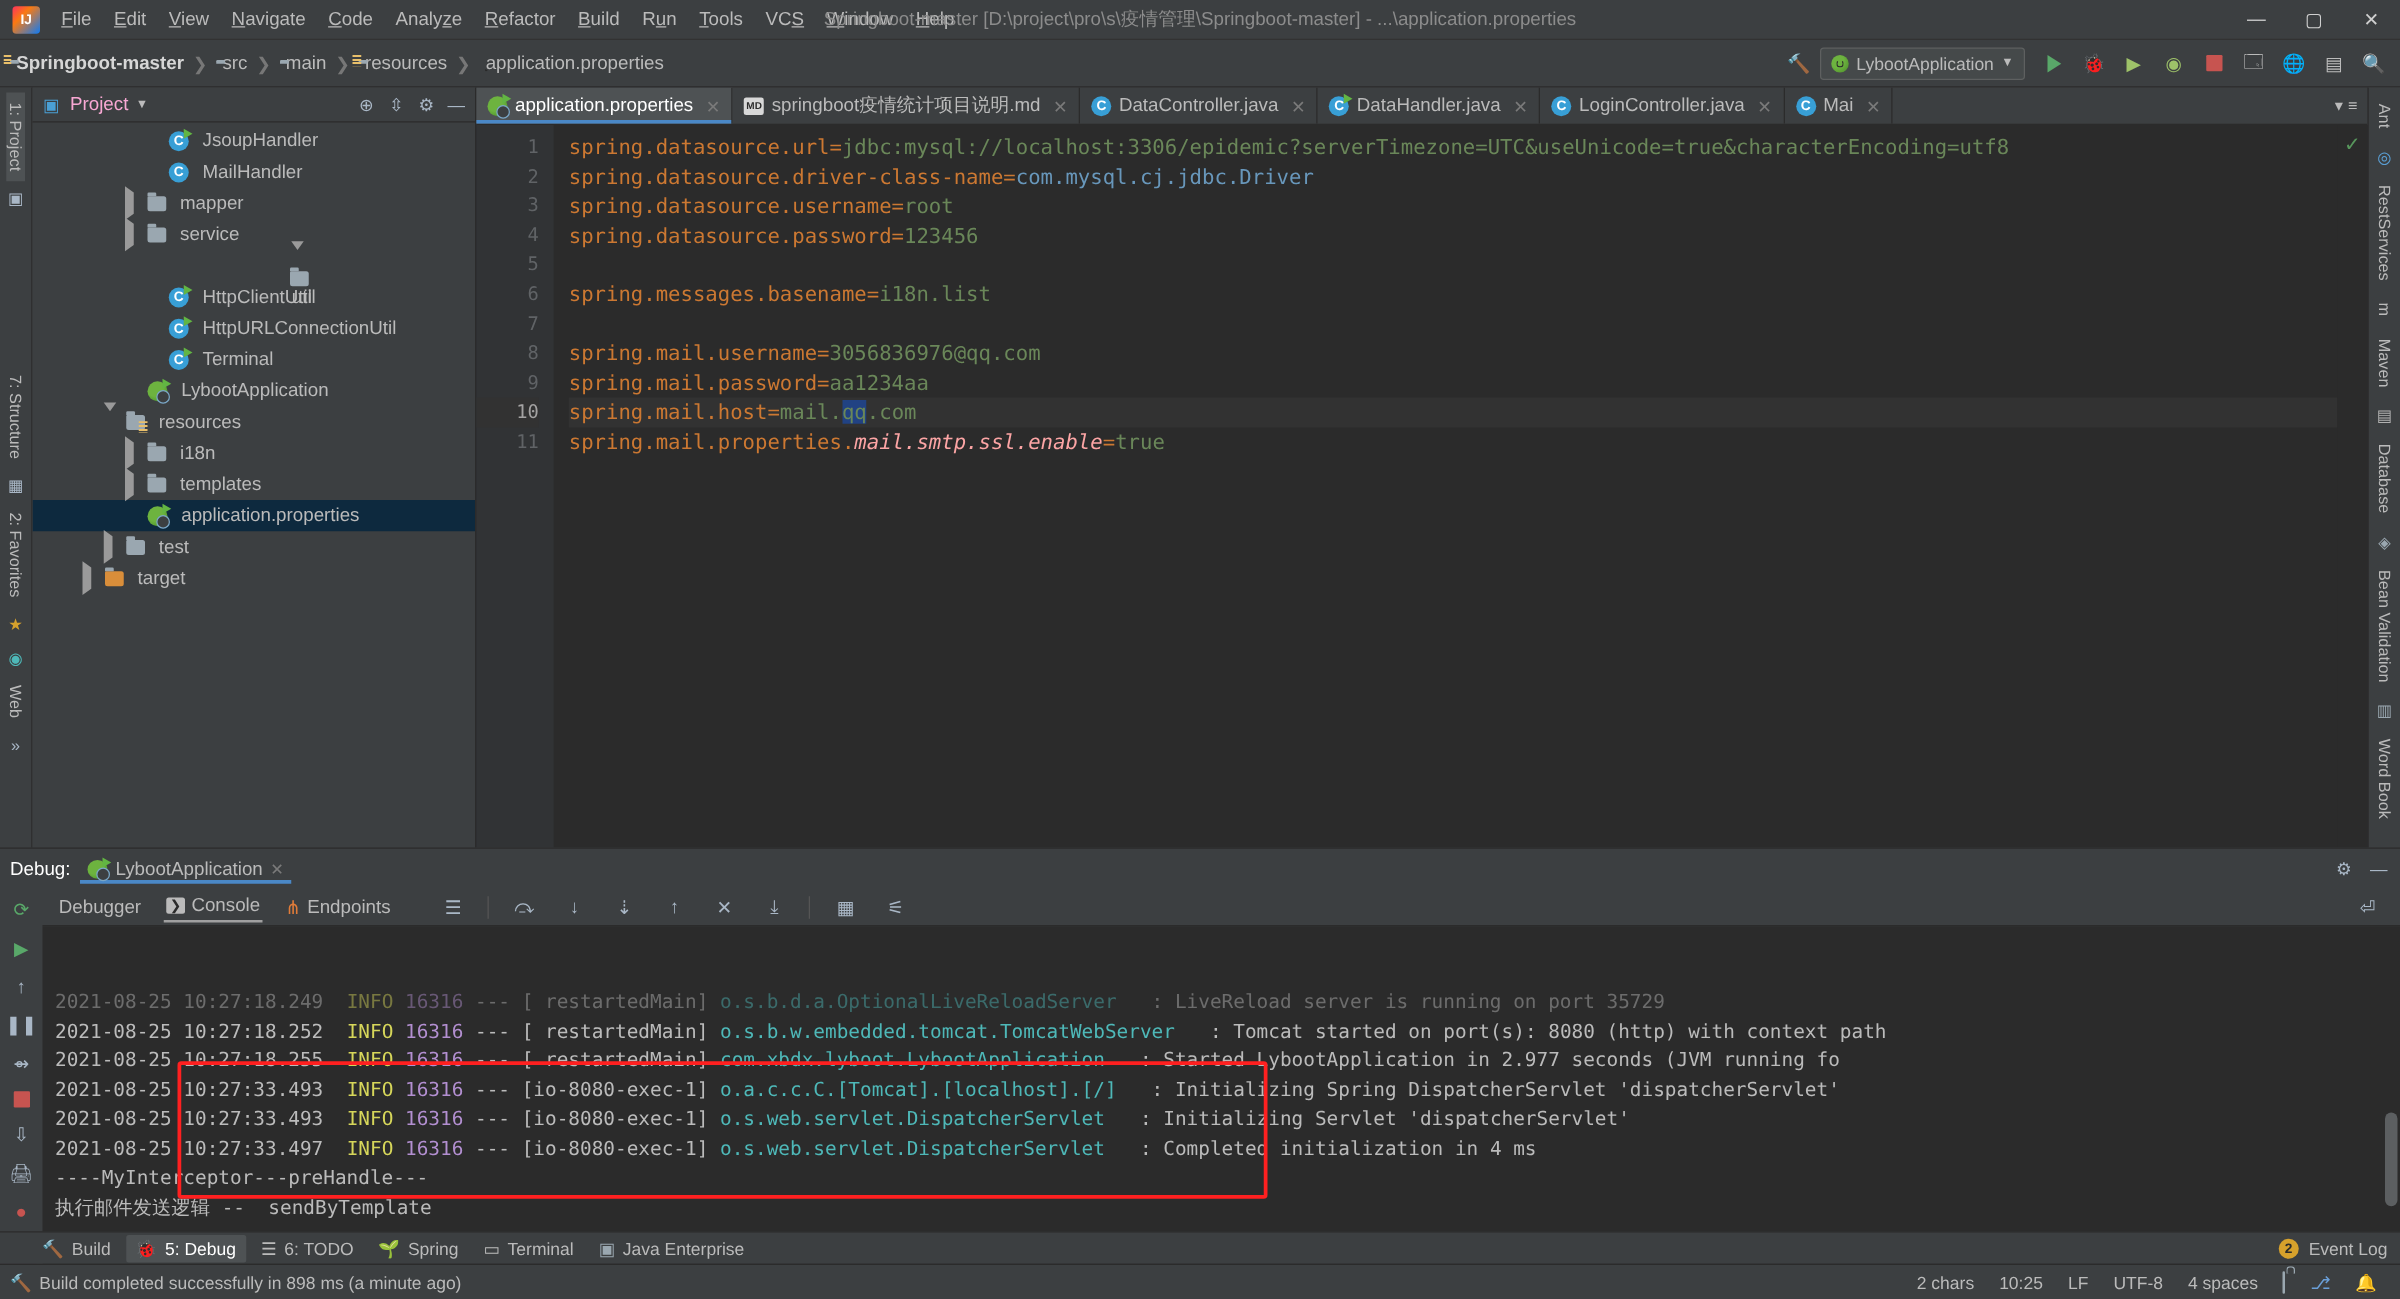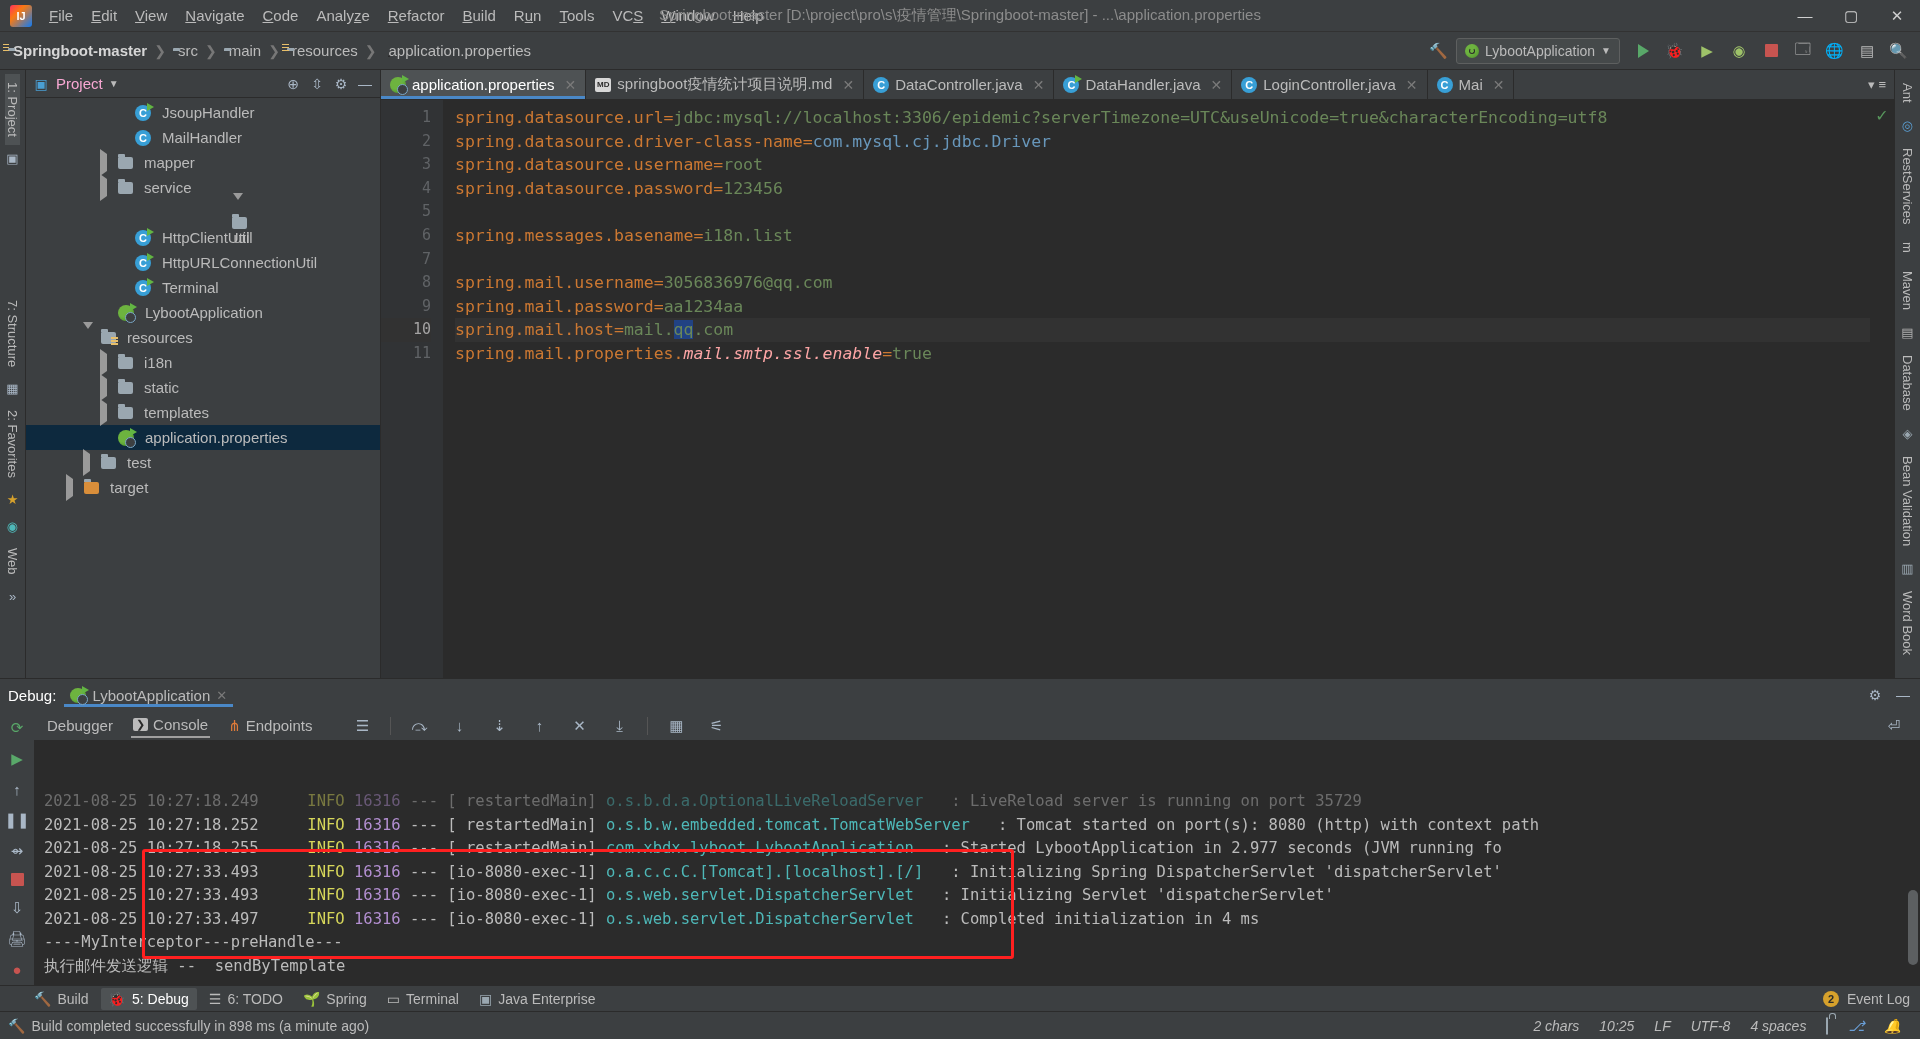--- a/index.html
+++ b/index.html
@@ -218,21 +218,21 @@
     font-size:15px; color:#bbbbbb; border-bottom:1px solid #2b2b2b;
   }
   .dtab { display:flex; align-items:center; gap:5px; padding:3px 2px; }
   .dtab.active { border-bottom:2px solid #a0a0a0; }
   #console {
     flex:1; background:#2b2b2b; overflow:hidden; position:relative;
     font-family:"DejaVu Sans Mono","Liberation Mono",monospace;
     font-size:15.5px; line-height:23.5px; padding:2px 0 0 10px; white-space:pre;
   }
   .c-ts { color:#bbbbbb; }
-  .c-info { color:#d6d65a;margin-left:30px; }
+  .c-info { color:#d6d65a; }
   .c-pid { color:#b38fd1; }
   .c-dash { color:#bbbbbb; }
   .c-thread { color:#bbbbbb; }
   .c-logger { color:#4eb8b8; }
   .c-msg { color:#bbbbbb; }
   #red-box {
     position:absolute; border:3px solid #ff2020; border-radius:3px;
     left:108px; top:108px; width:872px; height:110px; pointer-events:none;
   }
   #console-scroll { position:absolute; right:2px; top:0; width:10px; height:100%;}
@@ -246,21 +246,21 @@
   #toolwin-right { margin-left:auto; display:flex; align-items:center; gap:8px; padding-right:10px;}
   .badge-circle{
     width:16px;height:16px;border-radius:50%;background:#d6a12c;color:#2b2b2b;
     font-size:11px;font-weight:bold;display:flex;align-items:center;justify-content:center;
   }
   #statusbar {
     height:28px; background:#3c3f41; display:flex; align-items:center;
     font-size:14px; color:#bbbbbb; padding:0 8px; gap:0; border-top:1px solid #2b2b2b;
   }
   #statusbar .sec { padding:0 10px; }
-  #status-right { margin-left:auto; display:flex; align-items:center;font-style:italic; }
+  #status-right { margin-left:auto; display:flex; align-items:center; }
   .lock-ico { width:11px;height:13px;border:1.6px solid #9aa7b0;border-radius:2px; position:relative;}
   .lock-ico:before{content:"";position:absolute;top:-5px;left:2px;width:5px;height:5px;border:1.6px solid #9aa7b0;border-bottom:none;border-radius:3px 3px 0 0;}
 </style>
 </head>
 <body>
 
 <div id="titlebar">
   <div id="app-logo">IJ</div>
   <div class="menu-item"><u>F</u><span title="File">ile</span></div>
   <div class="menu-item"><u>E</u>dit</div>
@@ -433,27 +433,20 @@
           <span class="ico" style="margin-left: 4px; display: inline-flex; align-items: center;">
             <span class="folder-ico"></span>
           </span>
           <span class="tree-lbl">i18n</span>
         </div>
         <div class="trow" style="padding-left: 74px;">
           <span class="tw"><span class="arrow-r"></span></span>
           <span class="ico" style="margin-left: 4px; display: inline-flex; align-items: center;">
             <span class="folder-ico"></span>
           </span>
-          <span class="tree-lbl">static</span>
-        </div>
-        <div class="trow" style="padding-left: 74px;">
-          <span class="tw"><span class="arrow-r"></span></span>
-          <span class="ico" style="margin-left: 4px; display: inline-flex; align-items: center;">
-            <span class="folder-ico"></span>
-          </span>
           <span class="tree-lbl">templates</span>
         </div>
         <div class="trow sel" style="padding-left: 74px;">
           <span class="tw"></span>
           <span class="ico" style="margin-left: 4px; display: inline-flex; align-items: center;">
             <span class="boot-ico cfg"></span>
           </span>
           <span class="tree-lbl">application.properties</span>
         </div>
         <div class="trow" style="padding-left: 57px;">

